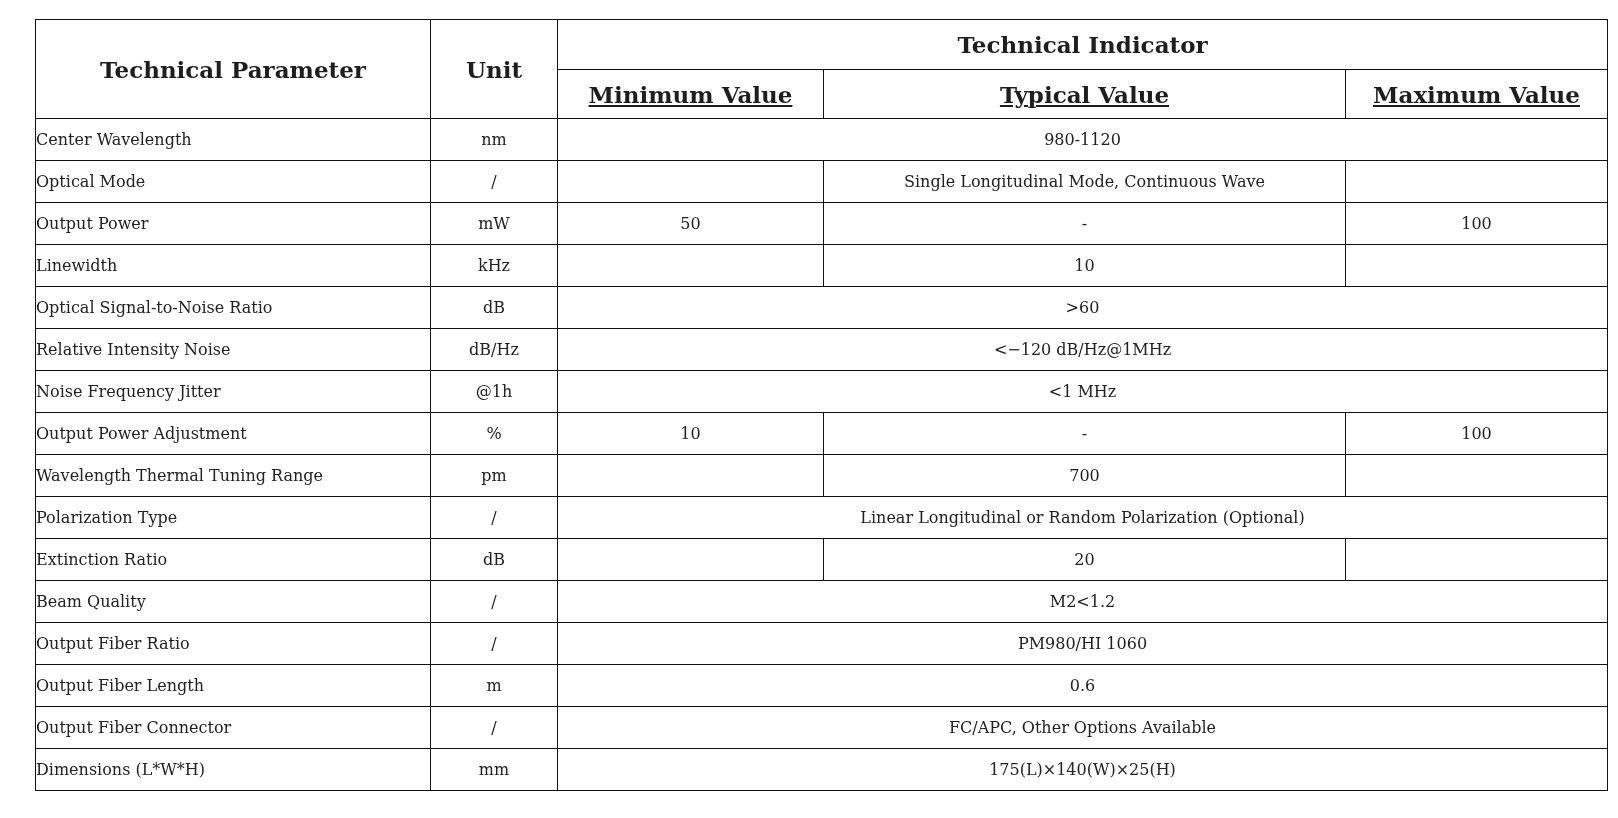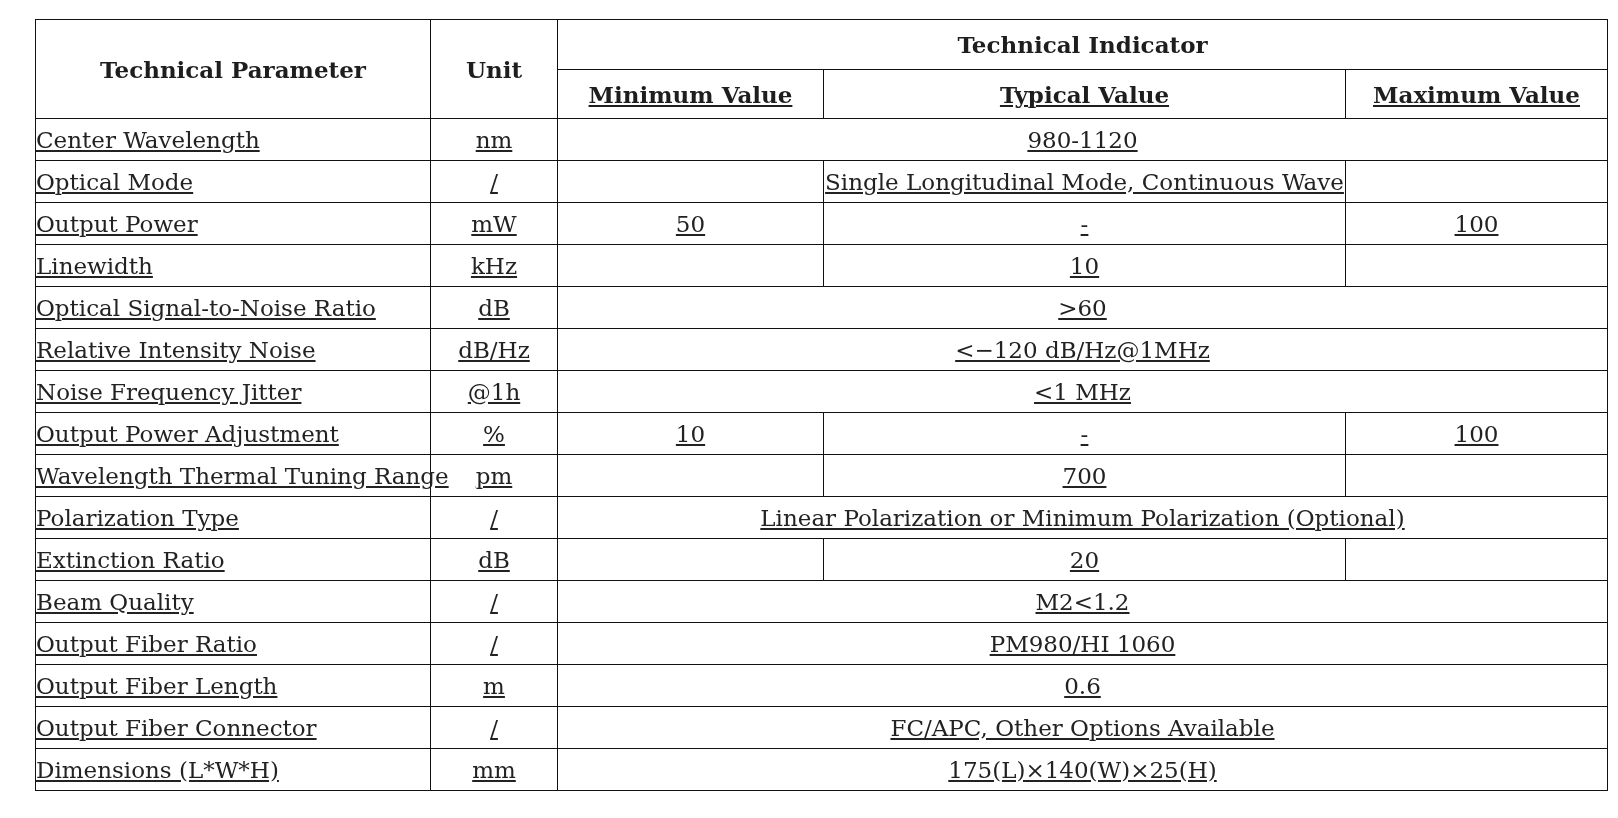--- a/index.html
+++ b/index.html
@@ -19,25 +19,24 @@
     }
     th {
       font-weight: bold;
       font-size: 23px;
       text-align: center;
       color: #1e1e1e;
     }
     th.h1 { height: 49px; }
     th.h2 { height: 48px; text-decoration: underline; }
     td {
-      font-size: 23px;
+      font-size: 16px;
       height: 41px;
       text-align: center;
       white-space: nowrap;
-      text-decoration: underline;
     }
     td.param { text-align: left; padding-left: 8px; }
     .col-param { width: 395px; }
     .col-unit { width: 127px; }
     .col-min { width: 266px; }
     .col-typ { width: 522px; }
     .col-max { width: 262px; }
   </style>
 </head>
 <body>
@@ -125,21 +124,21 @@
         <td class="param">Wavelength Thermal Tuning Range</td>
         <td>pm</td>
         <td></td>
         <td>700</td>
         <td></td>
       </tr>
 
       <tr>
         <td class="param">Polarization Type</td>
         <td>/</td>
-        <td colspan="3">Linear Polarization or Minimum Polarization (Optional)</td>
+        <td colspan="3">Linear Longitudinal or Random Polarization (Optional)</td>
       </tr>
 
       <tr>
         <td class="param">Extinction Ratio</td>
         <td>dB</td>
         <td></td>
         <td>20</td>
         <td></td>
       </tr>
 

